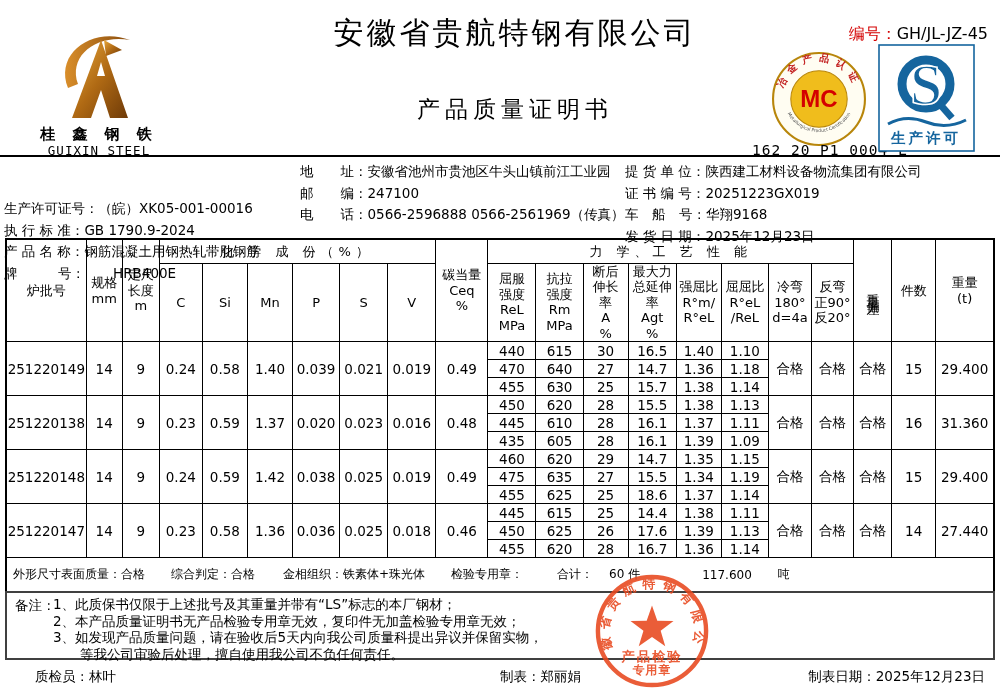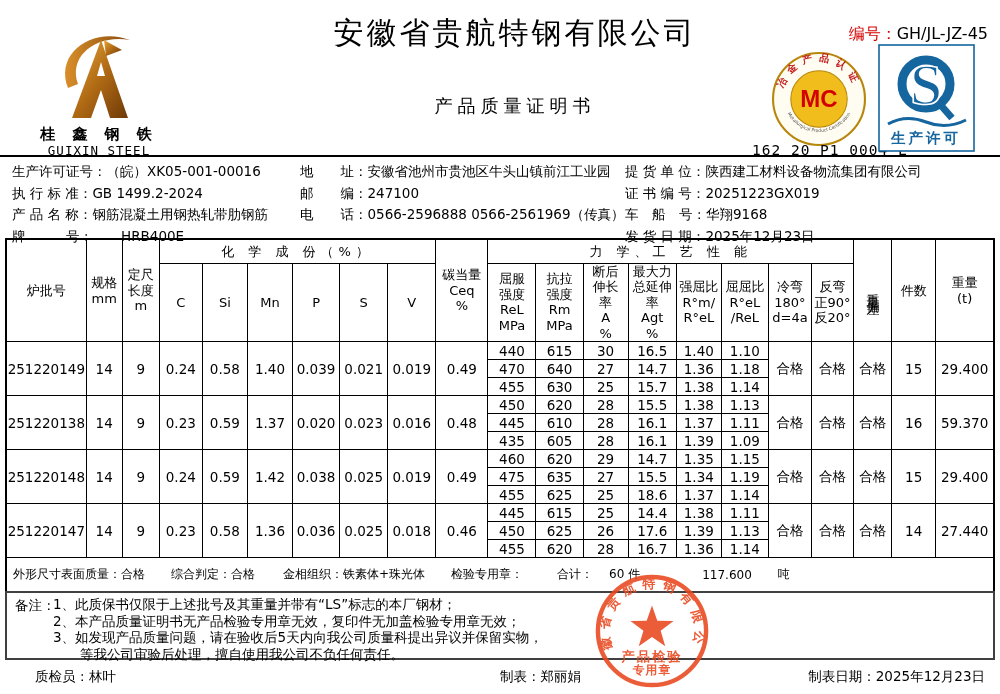--- a/index.html
+++ b/index.html
@@ -5,31 +5,31 @@
   html,body{margin:0;padding:0;background:#fff;}
   .page{position:relative;width:1000px;height:694px;background:#fff;overflow:hidden;
         font-family:"DejaVu Sans","Liberation Sans",sans-serif;color:#000;}
   
   .logo{position:absolute;left:36px;top:26px;width:126px;text-align:center;}
   .logo-cn{font-size:15px;font-weight:bold;letter-spacing:6px;line-height:17px;}
   .logo-en{font-size:12.5px;font-family:"DejaVu Sans Mono",monospace;letter-spacing:1px;}
   .company-title{position:absolute;left:170px;top:13px;width:690px;text-align:center;
         font-family:"DejaVu Serif","Liberation Serif",serif;font-size:30px;letter-spacing:3px;}
   .doc-title{position:absolute;left:170px;top:94px;width:690px;text-align:center;
-        font-family:"DejaVu Serif","Liberation Serif",serif;font-size:18px;letter-spacing:5px;}
+        font-family:"DejaVu Serif","Liberation Serif",serif;font-size:23px;letter-spacing:5px;}
   .cert-no{position:absolute;right:12px;top:24px;font-size:16px;white-space:nowrap;}
   .cert-no .lbl{color:#d40000;}
   .mc-badge{position:absolute;left:772px;top:52px;}
   .mc-code{position:absolute;left:752px;top:142px;font-size:14.5px;
         font-family:"DejaVu Sans Mono",monospace;letter-spacing:1px;}
   .qs-badge{position:absolute;left:878px;top:44px;}
   .top-rule{position:absolute;left:0;top:155px;width:1000px;border-top:2px solid #000;}
   
   .info{position:absolute;top:161px;font-size:13.5px;line-height:21.5px;white-space:nowrap;}
-  .info-left{left:12px;}
+  .info-left{left:4px;margin-top:37px;}
   .info-mid{left:300px;}
   .info-right{left:625px;}
   .info-line .val{}
   .info-left .info-line:nth-child(4) .val{margin-left:28px;}
   
   .table-wrap{position:absolute;left:5px;top:238px;width:990px;}
   table.cert{border-collapse:collapse;table-layout:fixed;width:990px;border:2px solid #000;}
   .cert th,.cert td{border:1px solid #000;text-align:center;vertical-align:middle;padding:0;overflow:hidden;}
   .cert th{font-weight:normal;font-size:13px;white-space:pre-line;line-height:15.5px;}
   .cert td{font-size:13.5px;}
@@ -116,21 +116,21 @@
       <text x="48" y="60" text-anchor="middle" font-size="57" font-weight="bold" fill="#15659e" stroke="#fff" stroke-width="1.6" font-family="'Liberation Serif',serif">S</text>
       <path d="M 10,80 Q 28,70 48,78 T 88,76" fill="none" stroke="#15659e" stroke-width="3"></path>
       <text x="48" y="99" text-anchor="middle" font-size="14.5" font-weight="bold" fill="#15659e" letter-spacing="3">生产许可</text>
     </svg>
   </div>
 
   <div class="top-rule"></div>
 
   <div class="info info-left">
     <div class="info-line"><span>生产许可证号：</span><span class="val">（皖）XK05-001-00016</span></div>
-    <div class="info-line"><span>执 行 标 准：</span><span class="val">GB 1499.2-2024</span></div>
+    <div class="info-line"><span>执 行 标 准：</span><span class="val">GB 1790.9-2024</span></div>
     <div class="info-line"><span>产 品 名 称：</span><span class="val">钢筋混凝土用钢热轧带肋钢筋</span></div>
     <div class="info-line"><span>牌　　　号：</span><span class="val">HRB400E</span></div>
   </div>
   <div class="info info-mid">
     <div class="info-line"><span>地　　址：</span><span class="val">安徽省池州市贵池区牛头山镇前江工业园</span></div>
     <div class="info-line"><span>邮　　编：</span><span class="val">247100</span></div>
     <div class="info-line"><span>电　　话：</span><span class="val">0566-2596888  0566-2561969（传真）</span></div>
   </div>
   <div class="info info-right">
     <div class="info-line"><span>提 货 单 位：</span><span class="val">陕西建工材料设备物流集团有限公司</span></div>
@@ -275,21 +275,21 @@
             <td>450</td>
             <td>620</td>
             <td>28</td>
             <td>15.5</td>
             <td>1.38</td>
             <td>1.13</td>
             <td rowspan="3">合格</td>
             <td rowspan="3">合格</td>
             <td rowspan="3">合格</td>
             <td rowspan="3">16</td>
-            <td rowspan="3">59.370</td>
+            <td rowspan="3">31.360</td>
           </tr>
           <tr>
             <td>445</td>
             <td>610</td>
             <td>28</td>
             <td>16.1</td>
             <td>1.37</td>
             <td>1.11</td>
           </tr>
           <tr>

